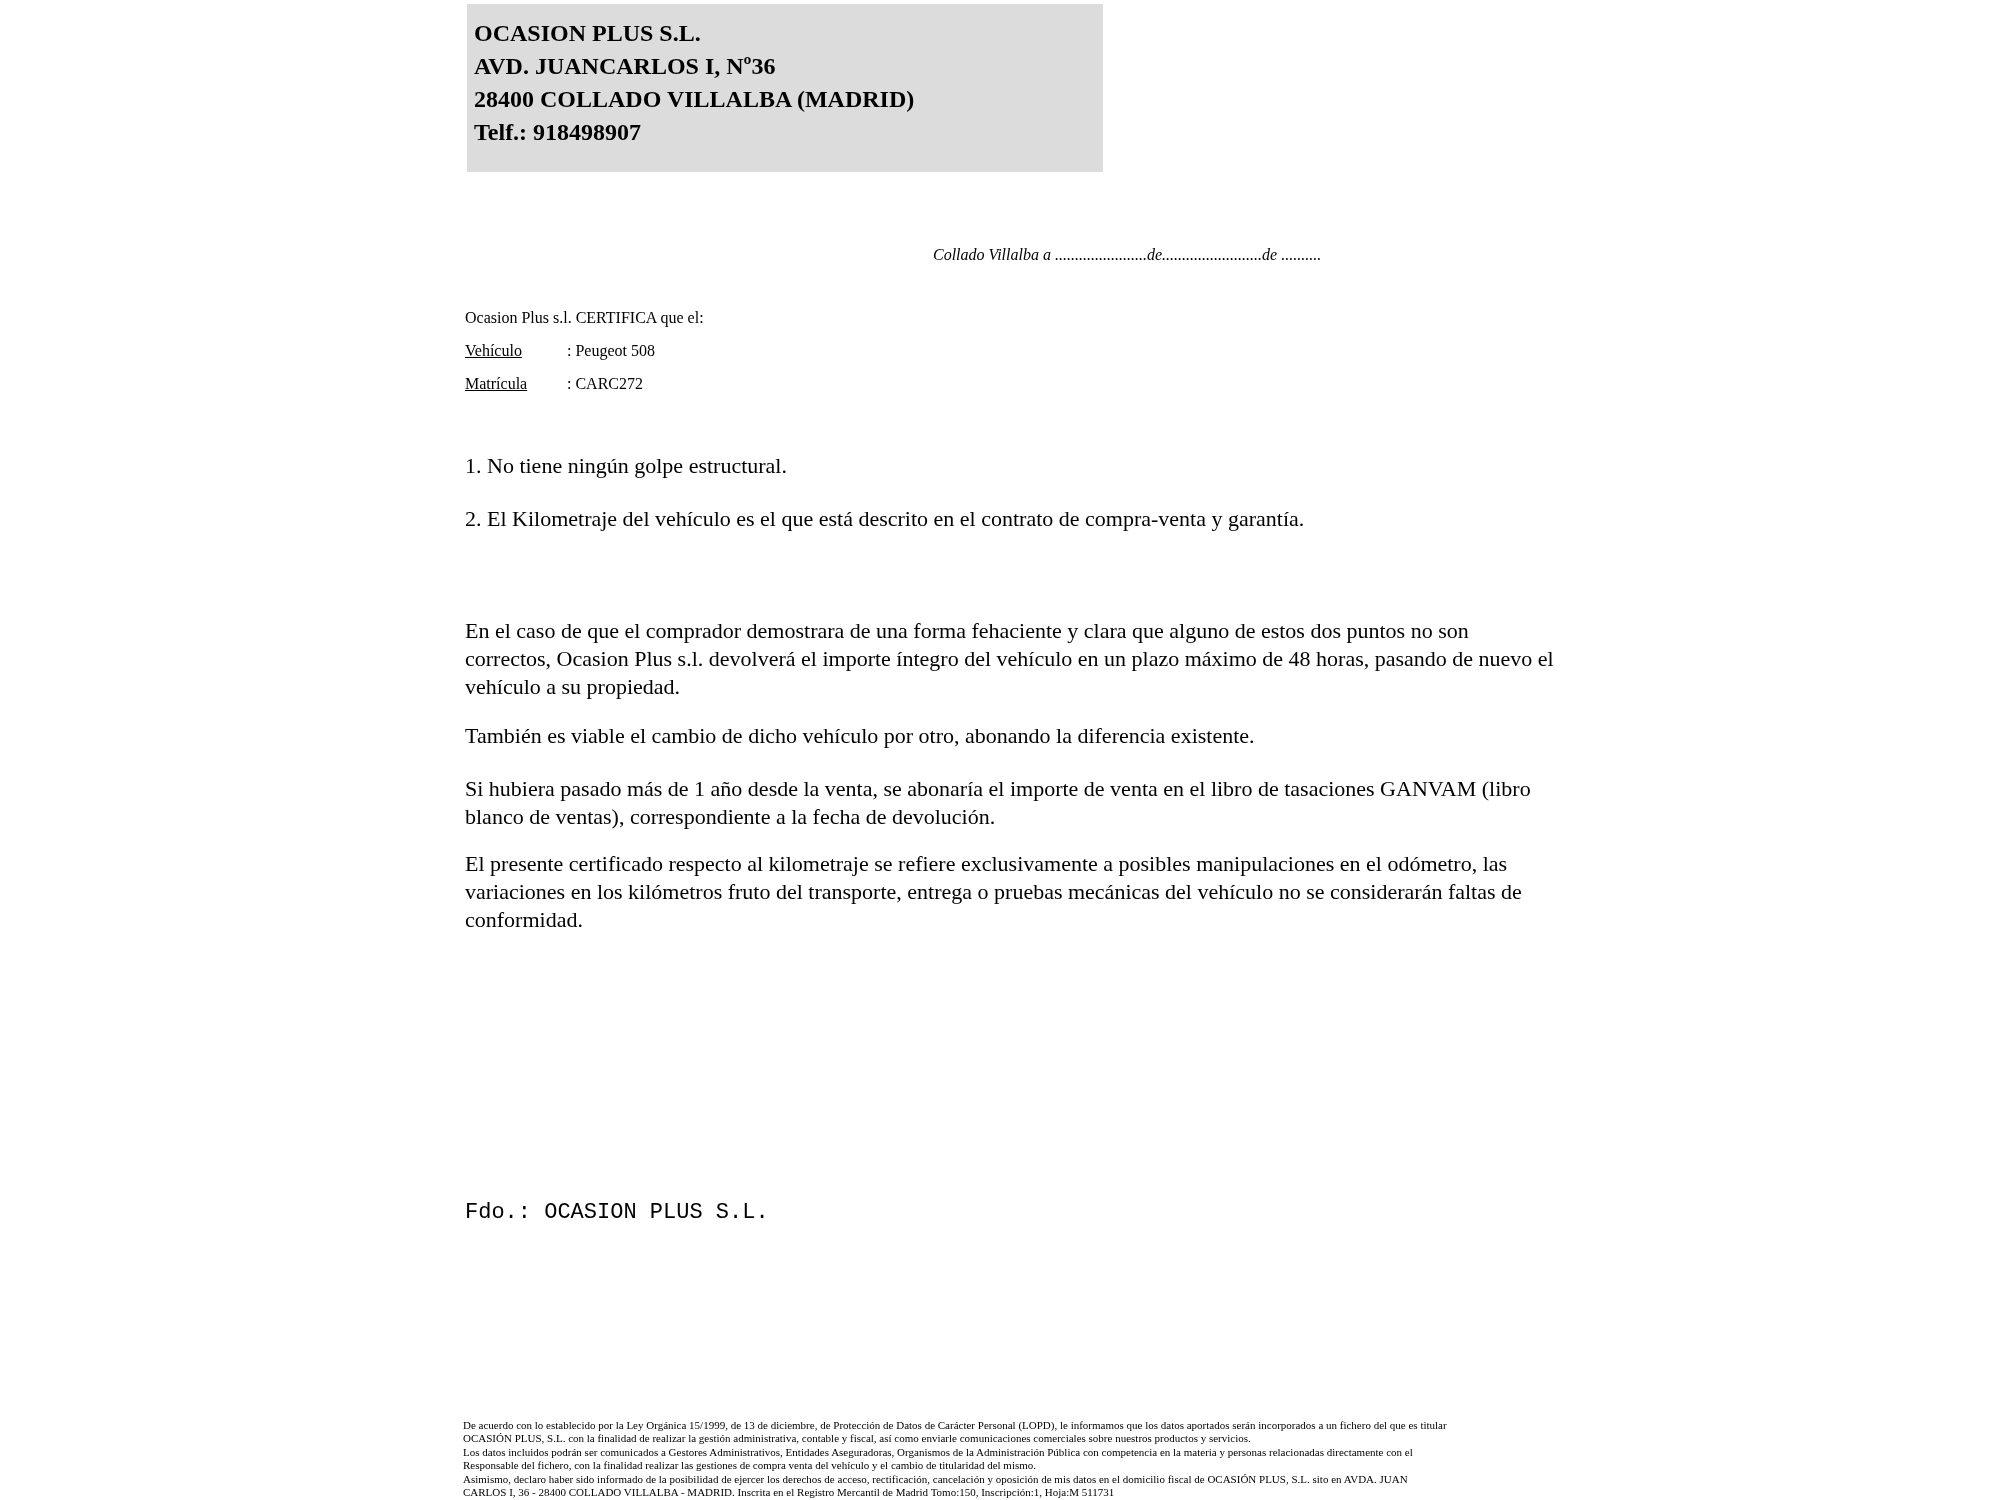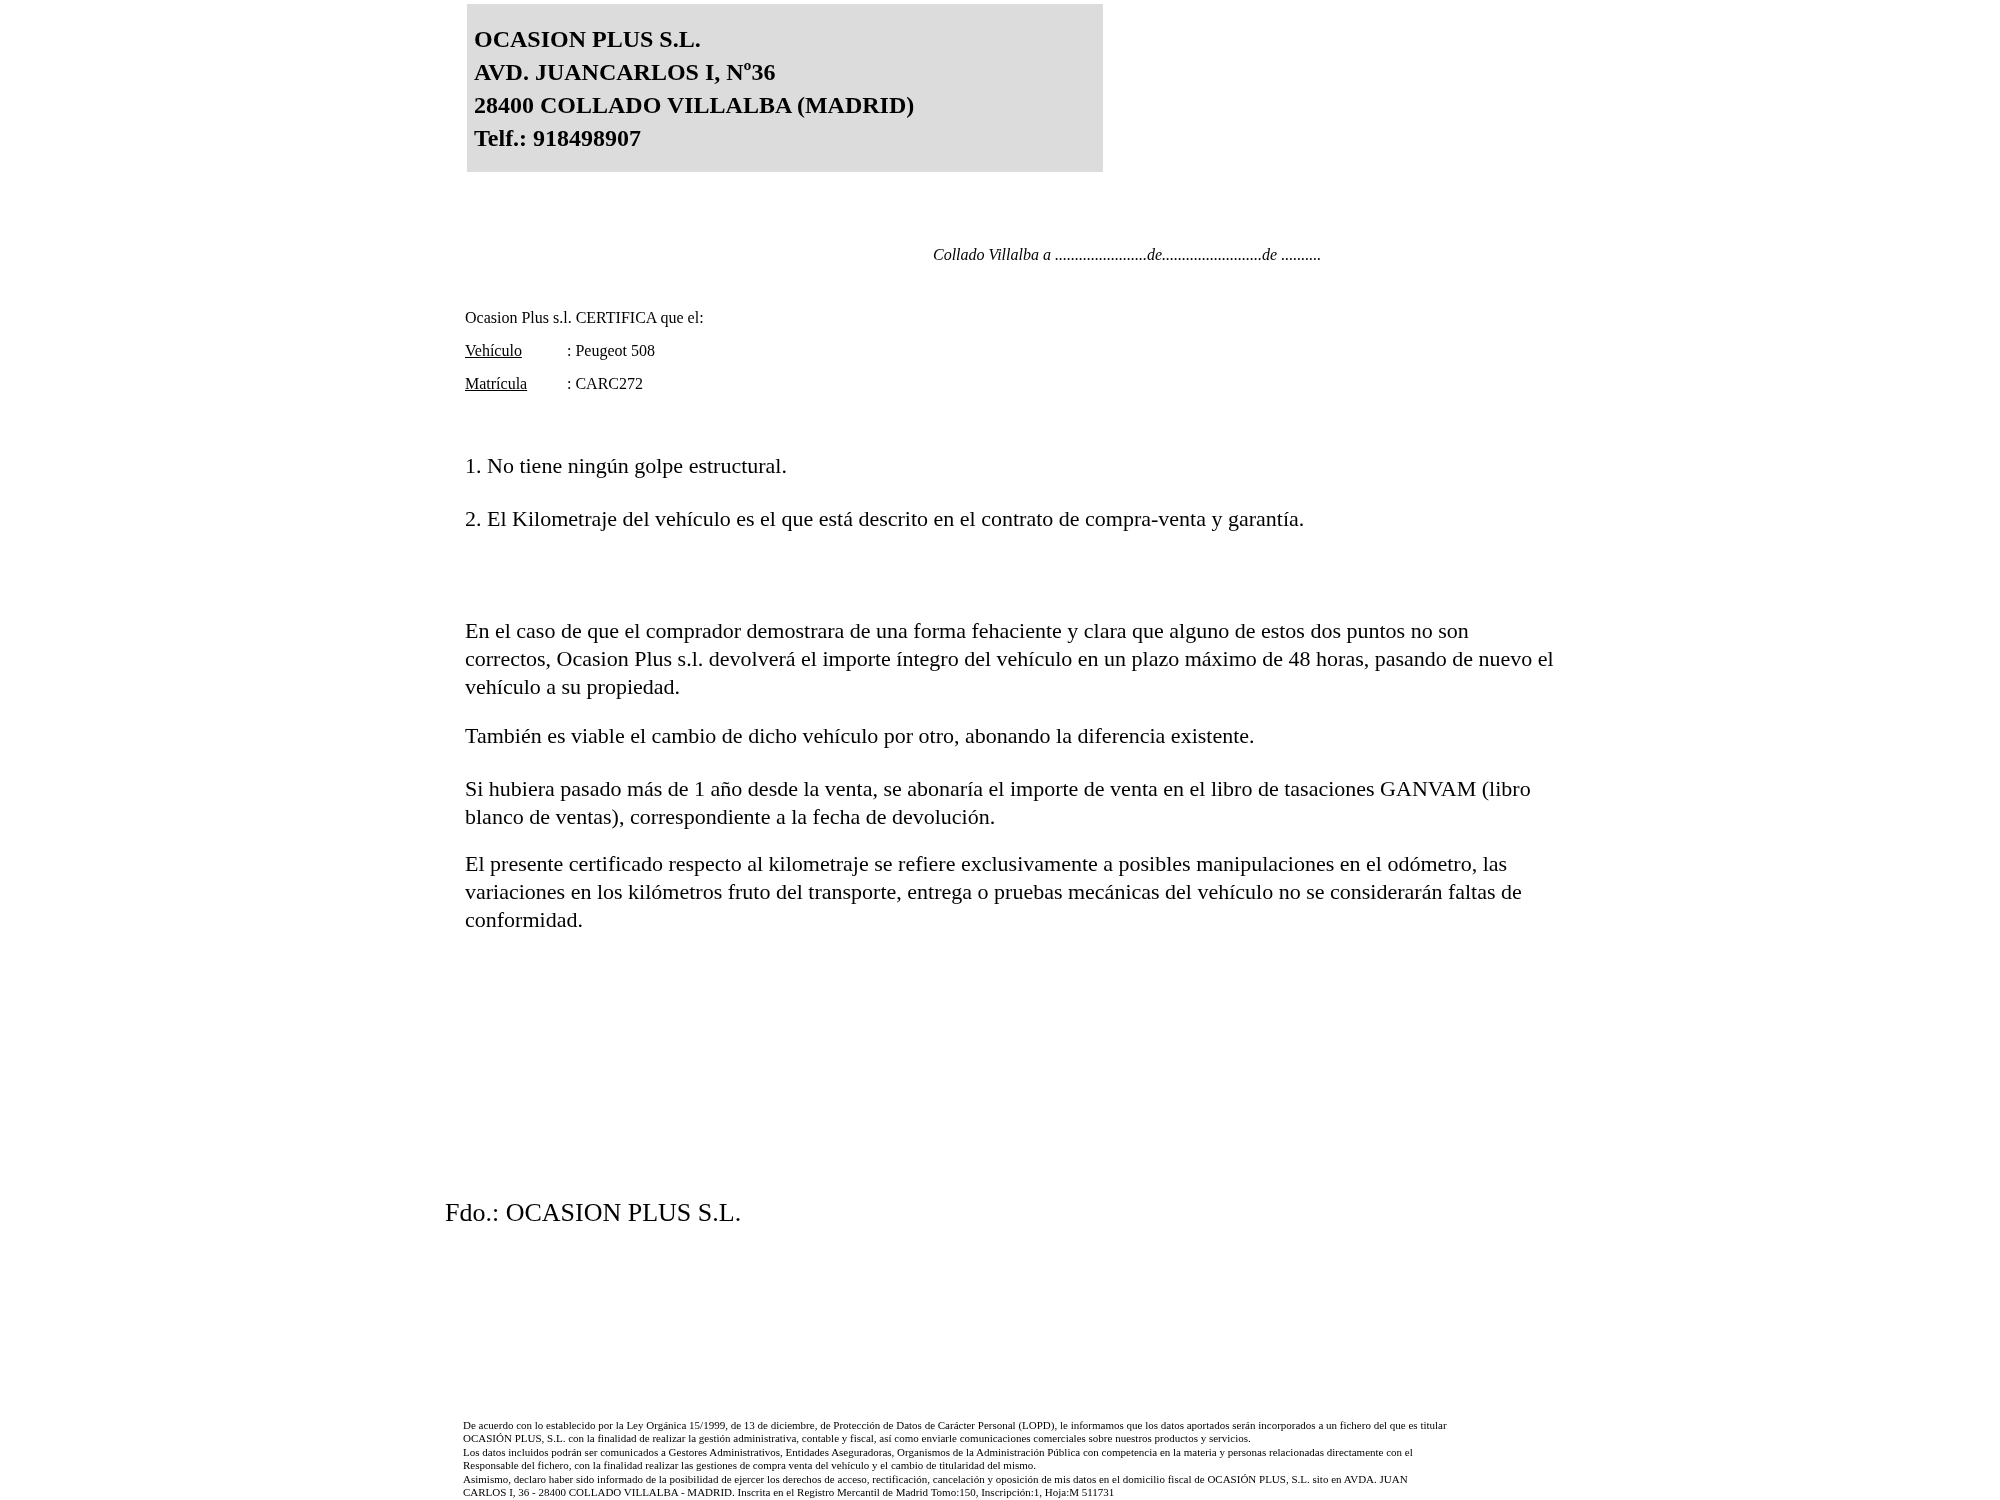--- a/index.html
+++ b/index.html
@@ -17,21 +17,21 @@
     overflow: hidden;
   }
   .header-block {
     position: absolute;
     left: 467px;
     top: 4px;
     width: 636px;
     height: 168px;
     background: #dcdcdc;
     box-sizing: border-box;
-    padding: 19px 0 0 7px;
+    padding: 13px 0 0 7px;
   }
   .header-block .hline {
     font-weight: bold;
     font-size: 24px;
     line-height: 33px;
     white-space: nowrap;
   }
   .date-line {
     position: absolute;
     left: 933px;
@@ -64,24 +64,25 @@
     line-height: 28px;
   }
   .point-1 { top: 452px; }
   .point-2 { top: 505px; }
   .para-1  { top: 617px; }
   .para-2  { top: 722px; }
   .para-3  { top: 775px; }
   .para-4  { top: 850px; }
   .signature {
     position: absolute;
-    left: 445px;
+    left: 465px;
     top: 1199px;
-    font-size: 26px;
+    font-size: 22px;
     line-height: 28px;
+    font-family: Liberation Mono, monospace;
   }
   .legal {
     position: absolute;
     left: 463px;
     top: 1419px;
     width: 1500px;
   }
   .legal .lline {
     font-size: 11px;
     line-height: 13.4px;

